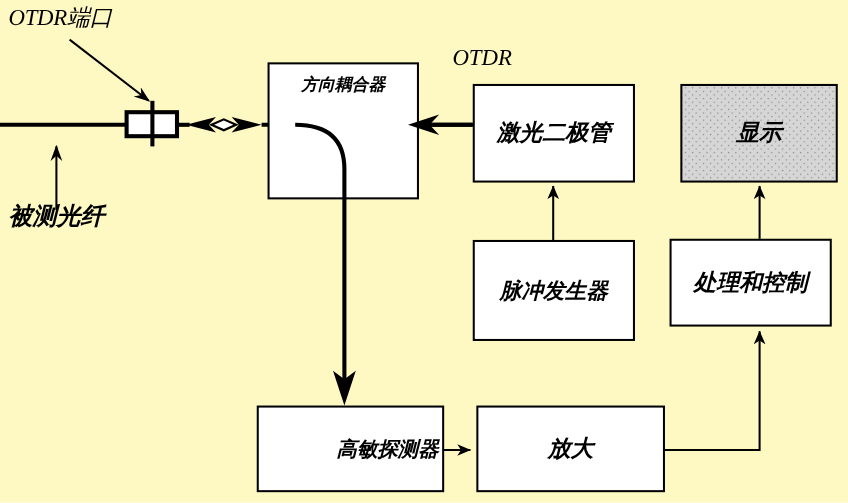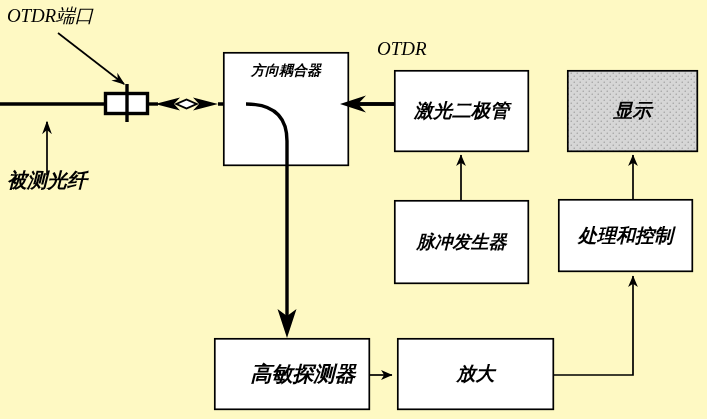--- a/index.html
+++ b/index.html
@@ -52,21 +52,21 @@
     font-family: "DejaVu Sans", "Liberation Sans", sans-serif;
     font-weight: 700;
     white-space: nowrap;
     pointer-events: none;
   }
   #text-coupler   { left: 223px; top: 55px;  width: 126px; height: 32px; font-size: 14px; }
   #text-laser     { left: 394px; top: 70px;  width: 135px; height: 82px; font-size: 19px; }
   #text-display   { left: 567px; top: 70px;  width: 131px; height: 82px; font-size: 19px; }
   #text-pulse     { left: 394px; top: 200px; width: 135px; height: 84px; font-size: 18px; }
   #text-process   { left: 558px; top: 199px; width: 135px; height: 73px; font-size: 19px; }
-  #text-detector  { left: 210px; top: 338px; width: 156px; height: 72px; font-size: 21px; padding-left: 15px; }
+  #text-detector  { left: 230px; top: 338px; width: 156px; height: 72px; font-size: 17px; padding-left: 15px; }
   #text-amplifier { left: 397px; top: 338px; width: 157px; height: 72px; font-size: 19px; border-radius: 29px; }
 </style>
 </head>
 <body>
 
 <div id="canvas">
 
   <svg viewBox="0 0 707 419" xmlns="http://www.w3.org/2000/svg">
     <defs>
 

